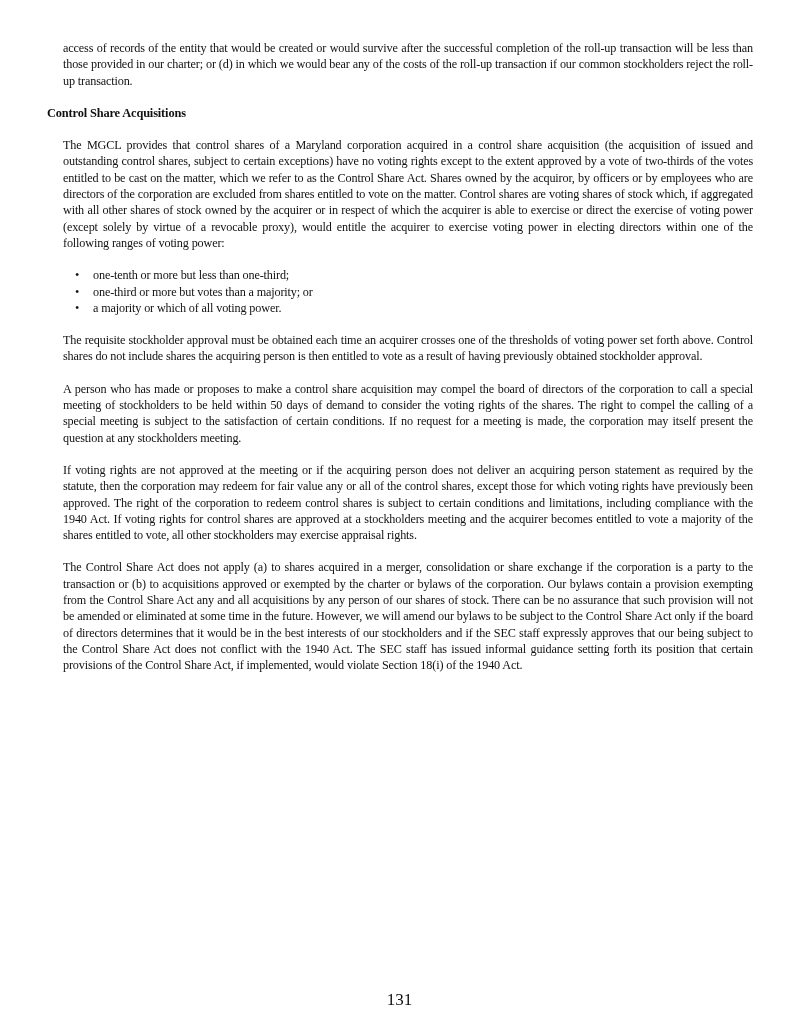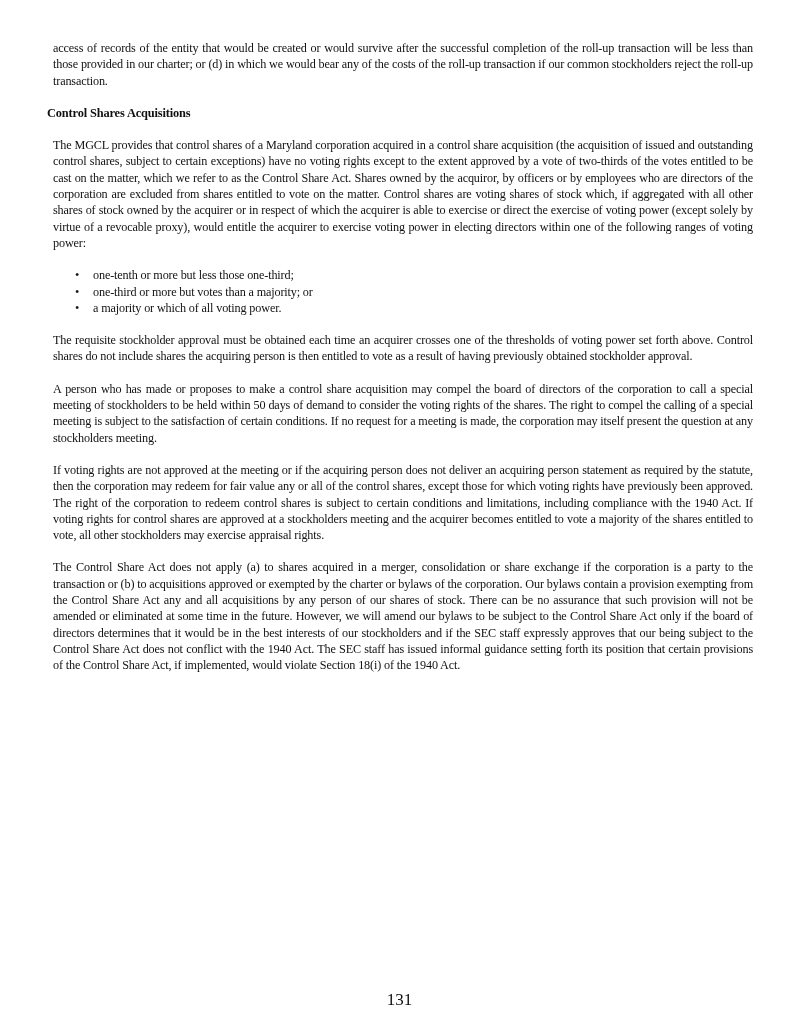--- a/index.html
+++ b/index.html
@@ -18,21 +18,21 @@
     .page {
       position: absolute;
       left: 47px;
       top: 40px;
       width: 706px;
       font-size: 12.2px;
       line-height: 16.3px;
       letter-spacing: -0.15px;
     }
     p {
-      margin: 0 0 16px 6px;
+      margin: 0 0 16px 16px;
       text-align: justify;
     }
     h2 {
       margin: 0 0 16px 0;
       font-size: 12.4px;
       font-weight: bold;
       line-height: 16.3px;
     }
     ul {
       list-style: none;
@@ -56,28 +56,28 @@
       text-align: center;
       font-size: 17px;
     }
   </style>
 </head>
 <body>
 
 <div class="page">
   <p>access of records of the entity that would be created or would survive after the successful completion of the roll-up transaction will be less than those provided in our charter; or (d) in which we would bear any of the costs of the roll-up transaction if our common stockholders reject the roll-up transaction.</p>
 
-  <h2>Control Shares Acquisitions</h2>
+  <h2>Control Share Acquisitions</h2>
 
   <p>The MGCL provides that control shares of a Maryland corporation acquired in a control share acquisition (the acquisition of issued and outstanding control shares, subject to certain exceptions) have no voting rights except to the extent approved by a vote of two-thirds of the votes entitled to be cast on the matter, which we refer to as the Control Share Act. Shares owned by the acquiror, by officers or by employees who are directors of the corporation are excluded from shares entitled to vote on the matter. Control shares are voting shares of stock which, if aggregated with all other shares of stock owned by the acquirer or in respect of which the acquirer is able to exercise or direct the exercise of voting power (except solely by virtue of a revocable proxy), would entitle the acquirer to exercise voting power in electing directors within one of the following ranges of voting power:</p>
 
   <ul>
     <li>
       <span class="bullet">•</span>
-      <span>one-tenth or more but less those one-third;</span>
+      <span>one-tenth or more but less than one-third;</span>
     </li>
     <li>
       <span class="bullet">•</span>
       <span>one-third or more but votes than a majority; or</span>
     </li>
     <li>
       <span class="bullet">•</span>
       <span>a majority or which of all voting power.</span>
     </li>
   </ul>

